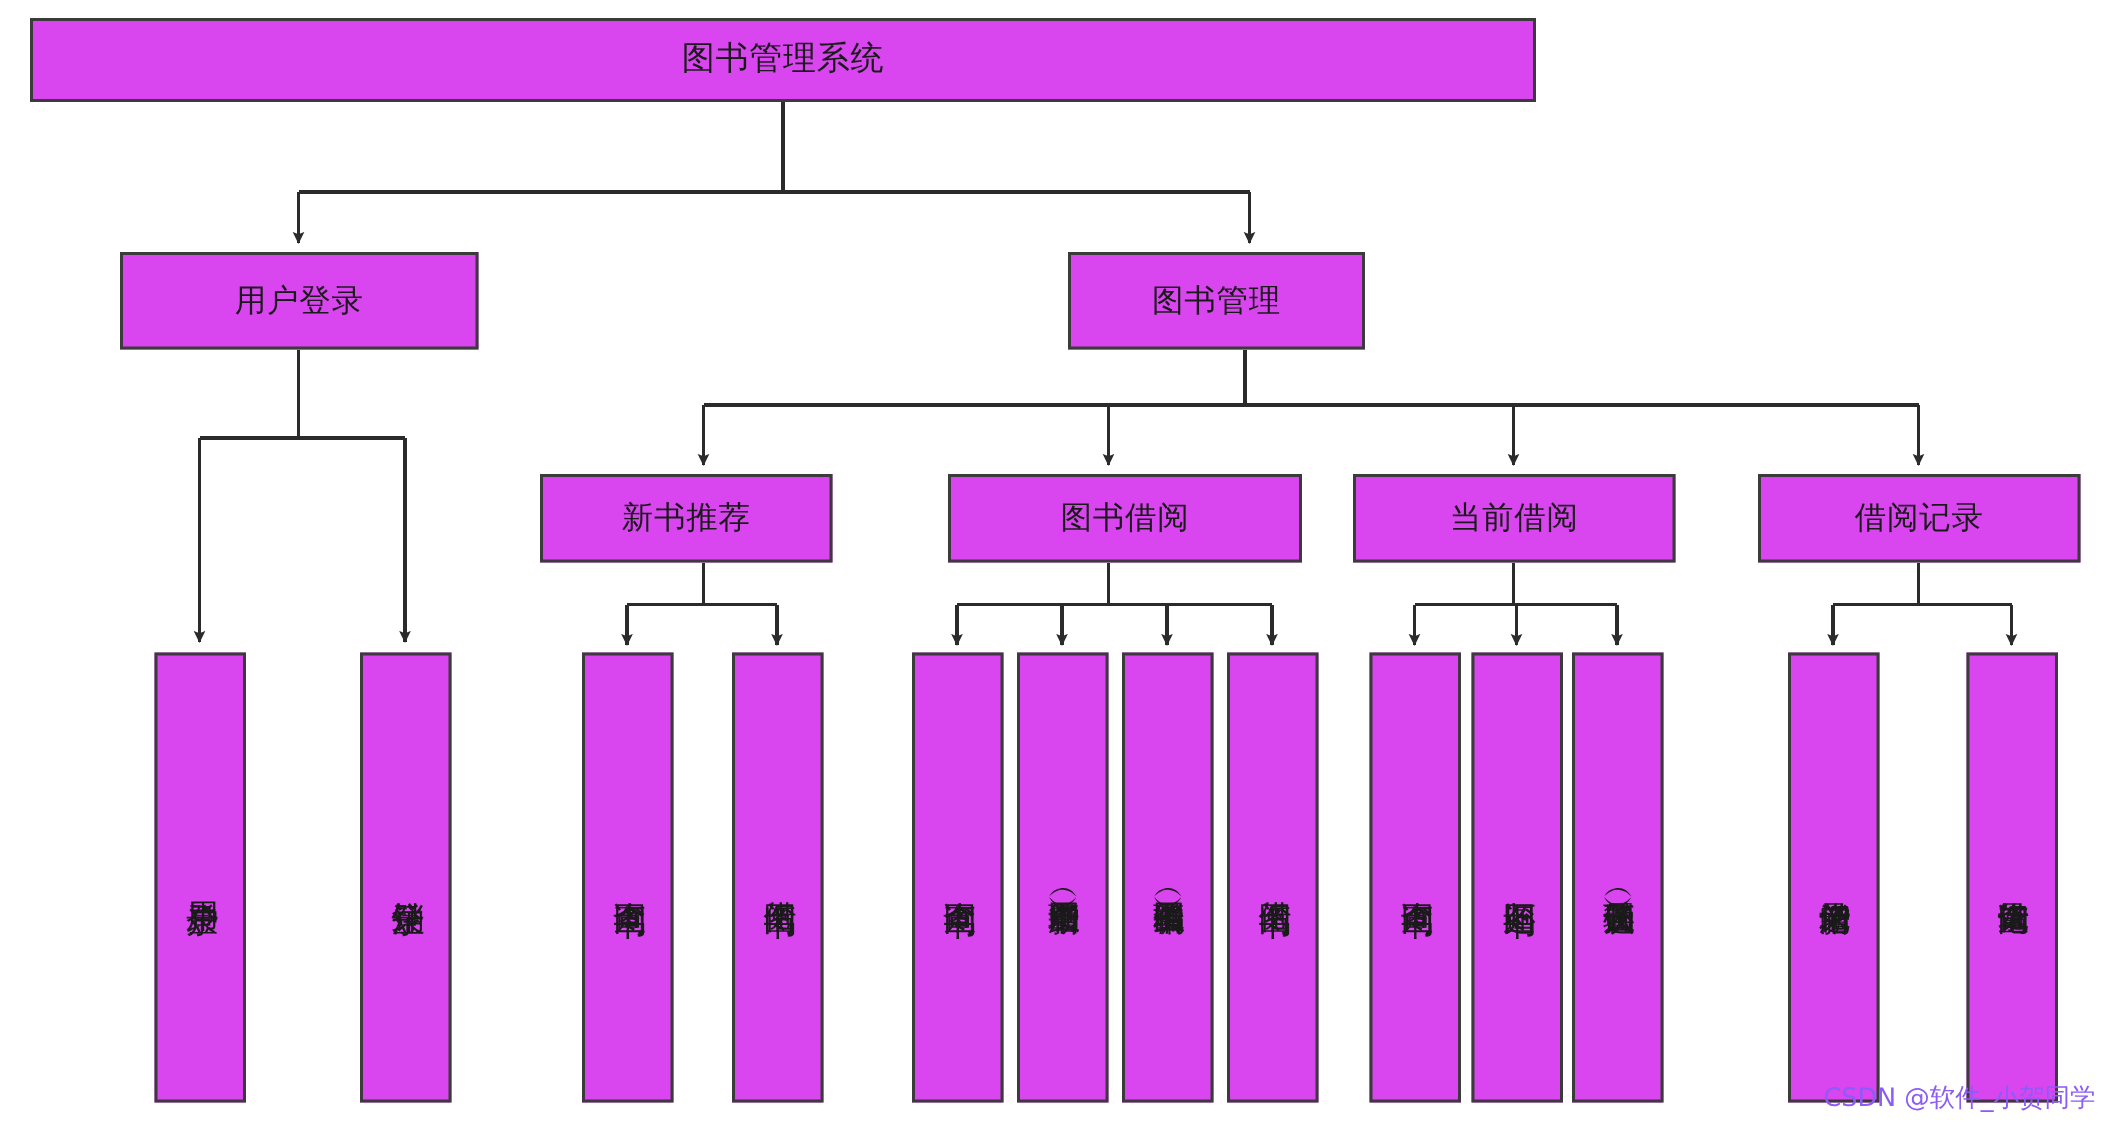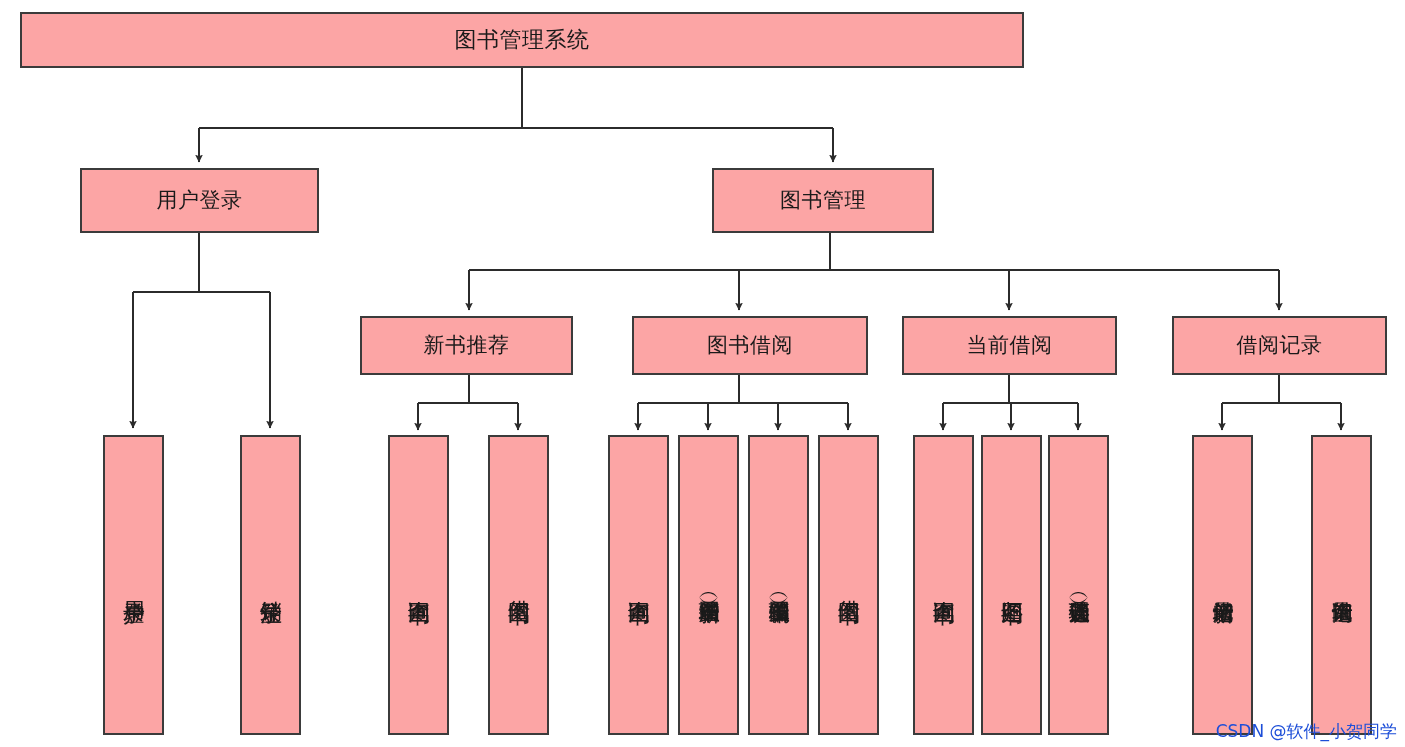--- a/index.html
+++ b/index.html
@@ -22,21 +22,21 @@
     position: absolute;
     left: 0;
     top: 0;
     width: 1405px;
     height: 747px;
   }
   .node {
     position: absolute;
     box-sizing: border-box;
     border: 2px solid #3b3b3b;
-    background: #fca5a5;
+    background: #d946ef;
     color: #1a1a1a;
     display: flex;
     align-items: center;
     justify-content: center;
     text-align: center;
     z-index: 2;
   }
   .node-h {
     font-size: 21px;
     letter-spacing: 0.5px;
@@ -59,21 +59,21 @@
   .node-v.tight {
     font-size: 21px;
     line-height: 1.12;
     letter-spacing: 0px;
   }
   .watermark {
     position: absolute;
     right: 8px;
     bottom: 4px;
     font-size: 17px;
-    color: #1d4ed8;
+    color: #8b5cf6;
     z-index: 5;
     white-space: nowrap;
     pointer-events: none;
   }
 </style>
 </head>
 <body>
 
 <div id="diagram-root">
 
@@ -124,23 +124,23 @@
       <path d="M1222,403 L1341,403"></path>
       <path d="M1222,403 L1222,430" marker-end="url(#arrow)"></path>
       <path d="M1341,403 L1341,430" marker-end="url(#arrow)"></path>
     </g>
   </svg>
 
   <div class="node node-h root" style="left:20px; top:12px; width:1004px; height:56px;">图书管理系统</div>
 
   <div class="node node-h" style="left:80px; top:168px; width:239px; height:65px;">用户登录</div>
 
-  <div class="node node-h" style="left:712px; top:168px; width:222px; height:65px;">图书管理</div>
+  <div class="node node-h" style="left:712px; top:168px; width:198px; height:65px;">图书管理</div>
 
-  <div class="node node-h" style="left:360px; top:316px; width:213px; height:59px;">新书推荐</div>
+  <div class="node node-h" style="left:360px; top:316px; width:195px; height:59px;">新书推荐</div>
 
   <div class="node node-h" style="left:632px; top:316px; width:236px; height:59px;">图书借阅</div>
 
   <div class="node node-h" style="left:1172px; top:316px; width:215px; height:59px;">借阅记录</div>
 
   <div class="node node-h" style="left:902px; top:316px; width:215px; height:59px;">当前借阅</div>
 
   <div class="node node-v" style="left:103px; top:435px; width:61px; height:300px;">用户登录</div>
 
   <div class="node node-v" style="left:240px; top:435px; width:61px; height:300px;">注销登录</div>

